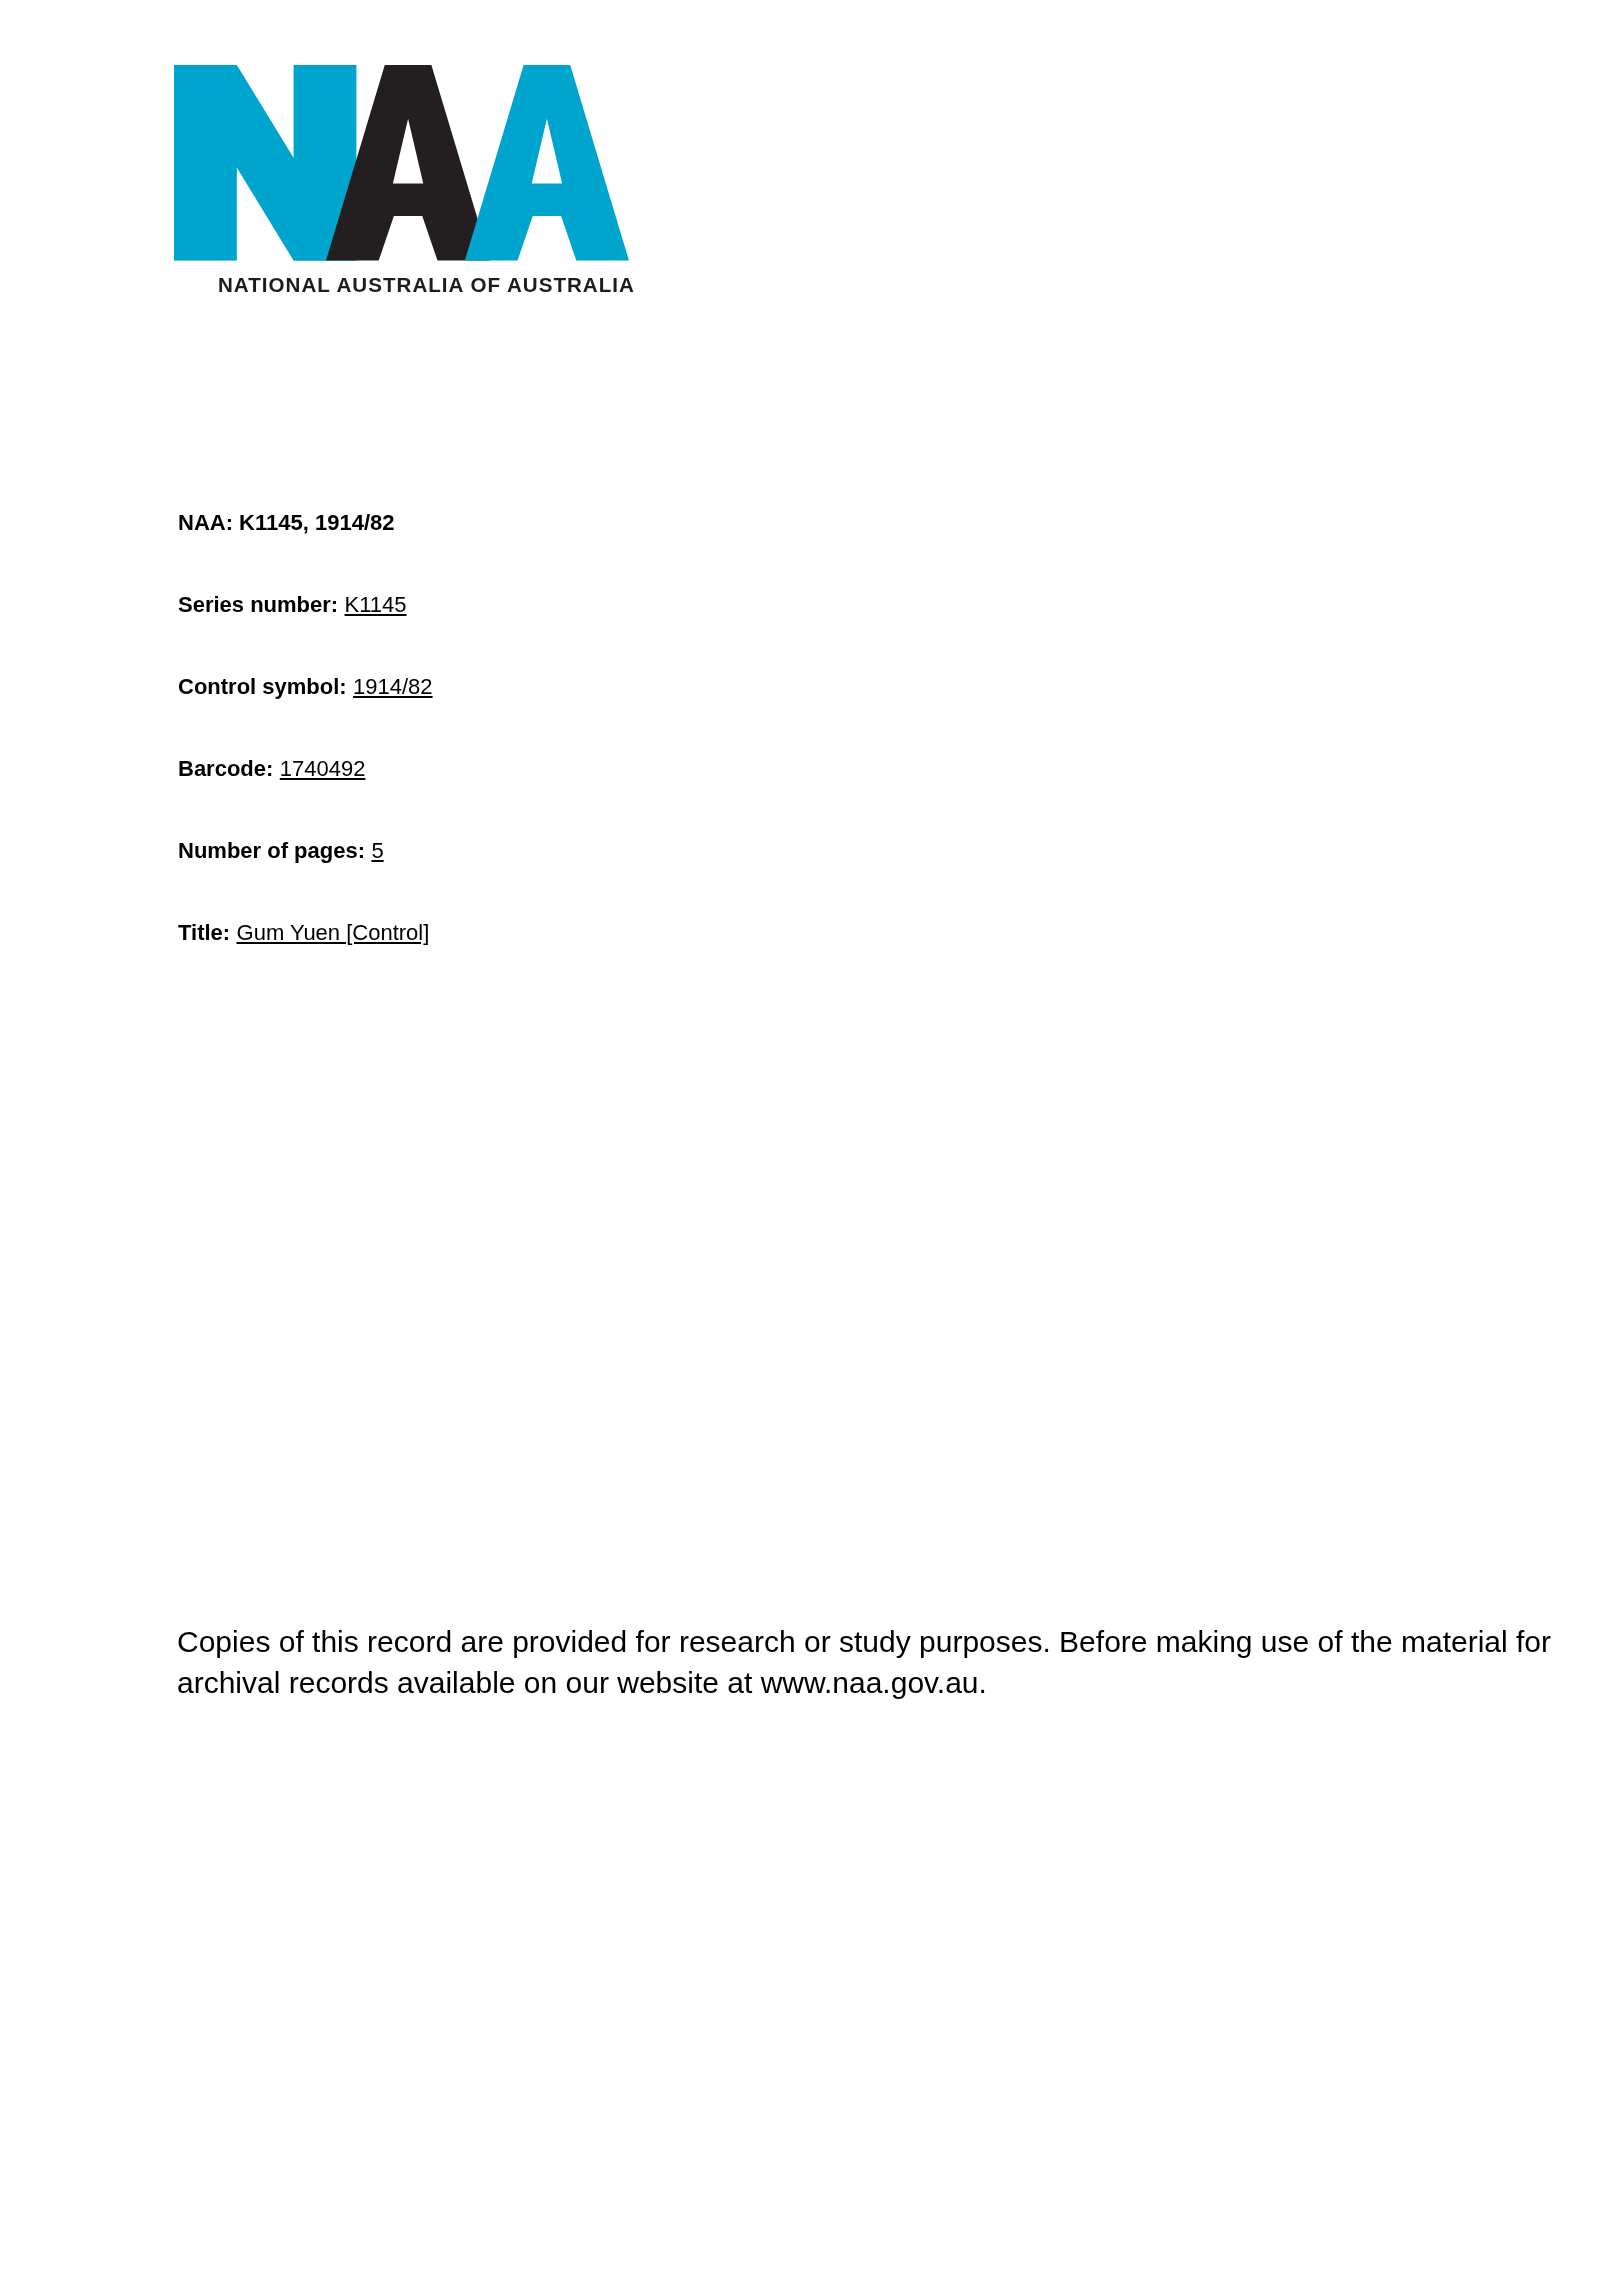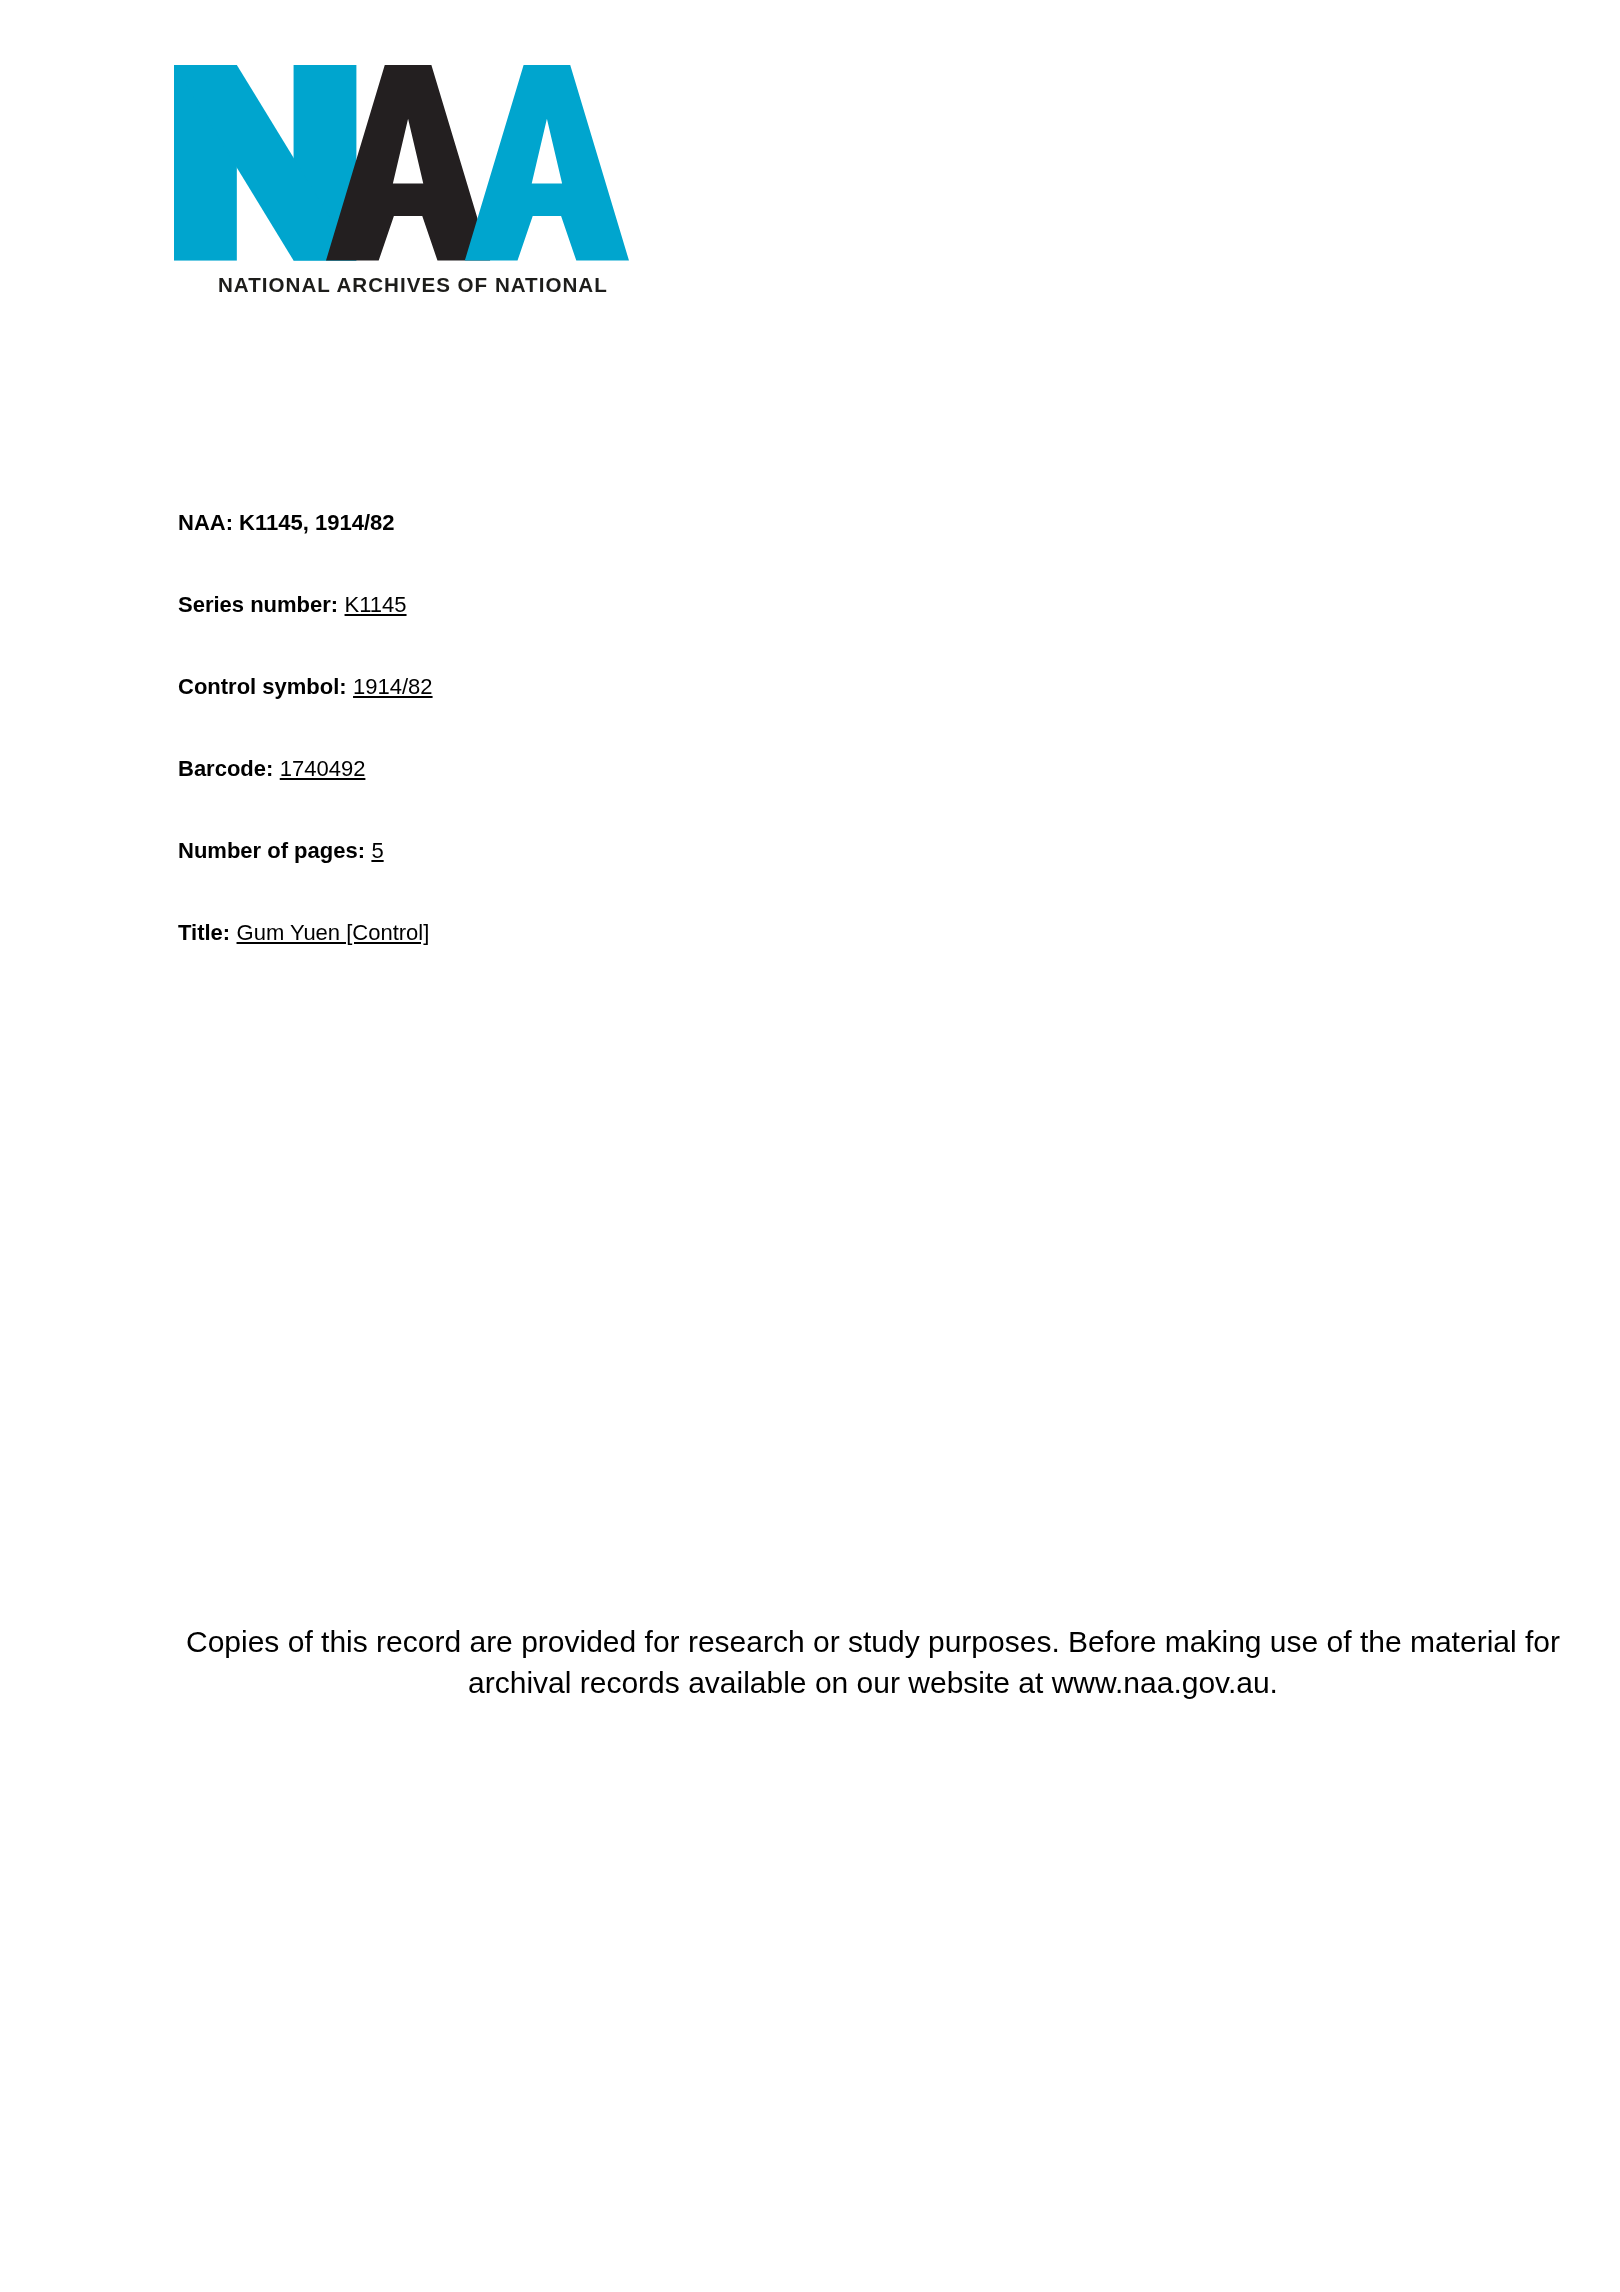--- a/index.html
+++ b/index.html
@@ -57,21 +57,20 @@
     position: absolute;
     left: 177px;
     top: 1621px;
     width: 1392px;
   }
   .footer-line {
     font-size: 30px;
     line-height: 41px;
     white-space: nowrap;
     font-weight: 400;
-    text-align: center;
   }
 </style>
 </head>
 <body>
 
 <div class="page">
 
   <div class="logo">
     <svg viewBox="0 0 450 193" preserveAspectRatio="xMinYMin meet">
       <defs>
@@ -81,21 +80,21 @@
       <g fill="#00a5ce">
         <rect x="0" y="0" width="62" height="193"></rect>
         <rect x="118" y="0" width="62" height="193"></rect>
         <polygon points="0,0 62,0 180,193 118,193"></polygon>
       </g>
       <use href="#glyphA" xlink:href="#glyphA" x="150" fill="#231f20"></use>
       <use href="#glyphA" xlink:href="#glyphA" x="287" fill="#00a5ce"></use>
     </svg>
   </div>
 
-  <div class="org-name">NATIONAL ARCHIVES OF NATIONAL</div>
+  <div class="org-name">NATIONAL AUSTRALIA OF AUSTRALIA</div>
 
   <div class="metadata">
     <div class="meta-line heading">NAA: K1145, 1914/82</div>
 
     <div class="meta-line">
       <span class="meta-label">Series number:</span><span class="meta-value">K1145</span>
     </div>
 
     <div class="meta-line">
       <span class="meta-label">Control symbol:</span><span class="meta-value">1914/82</span>

